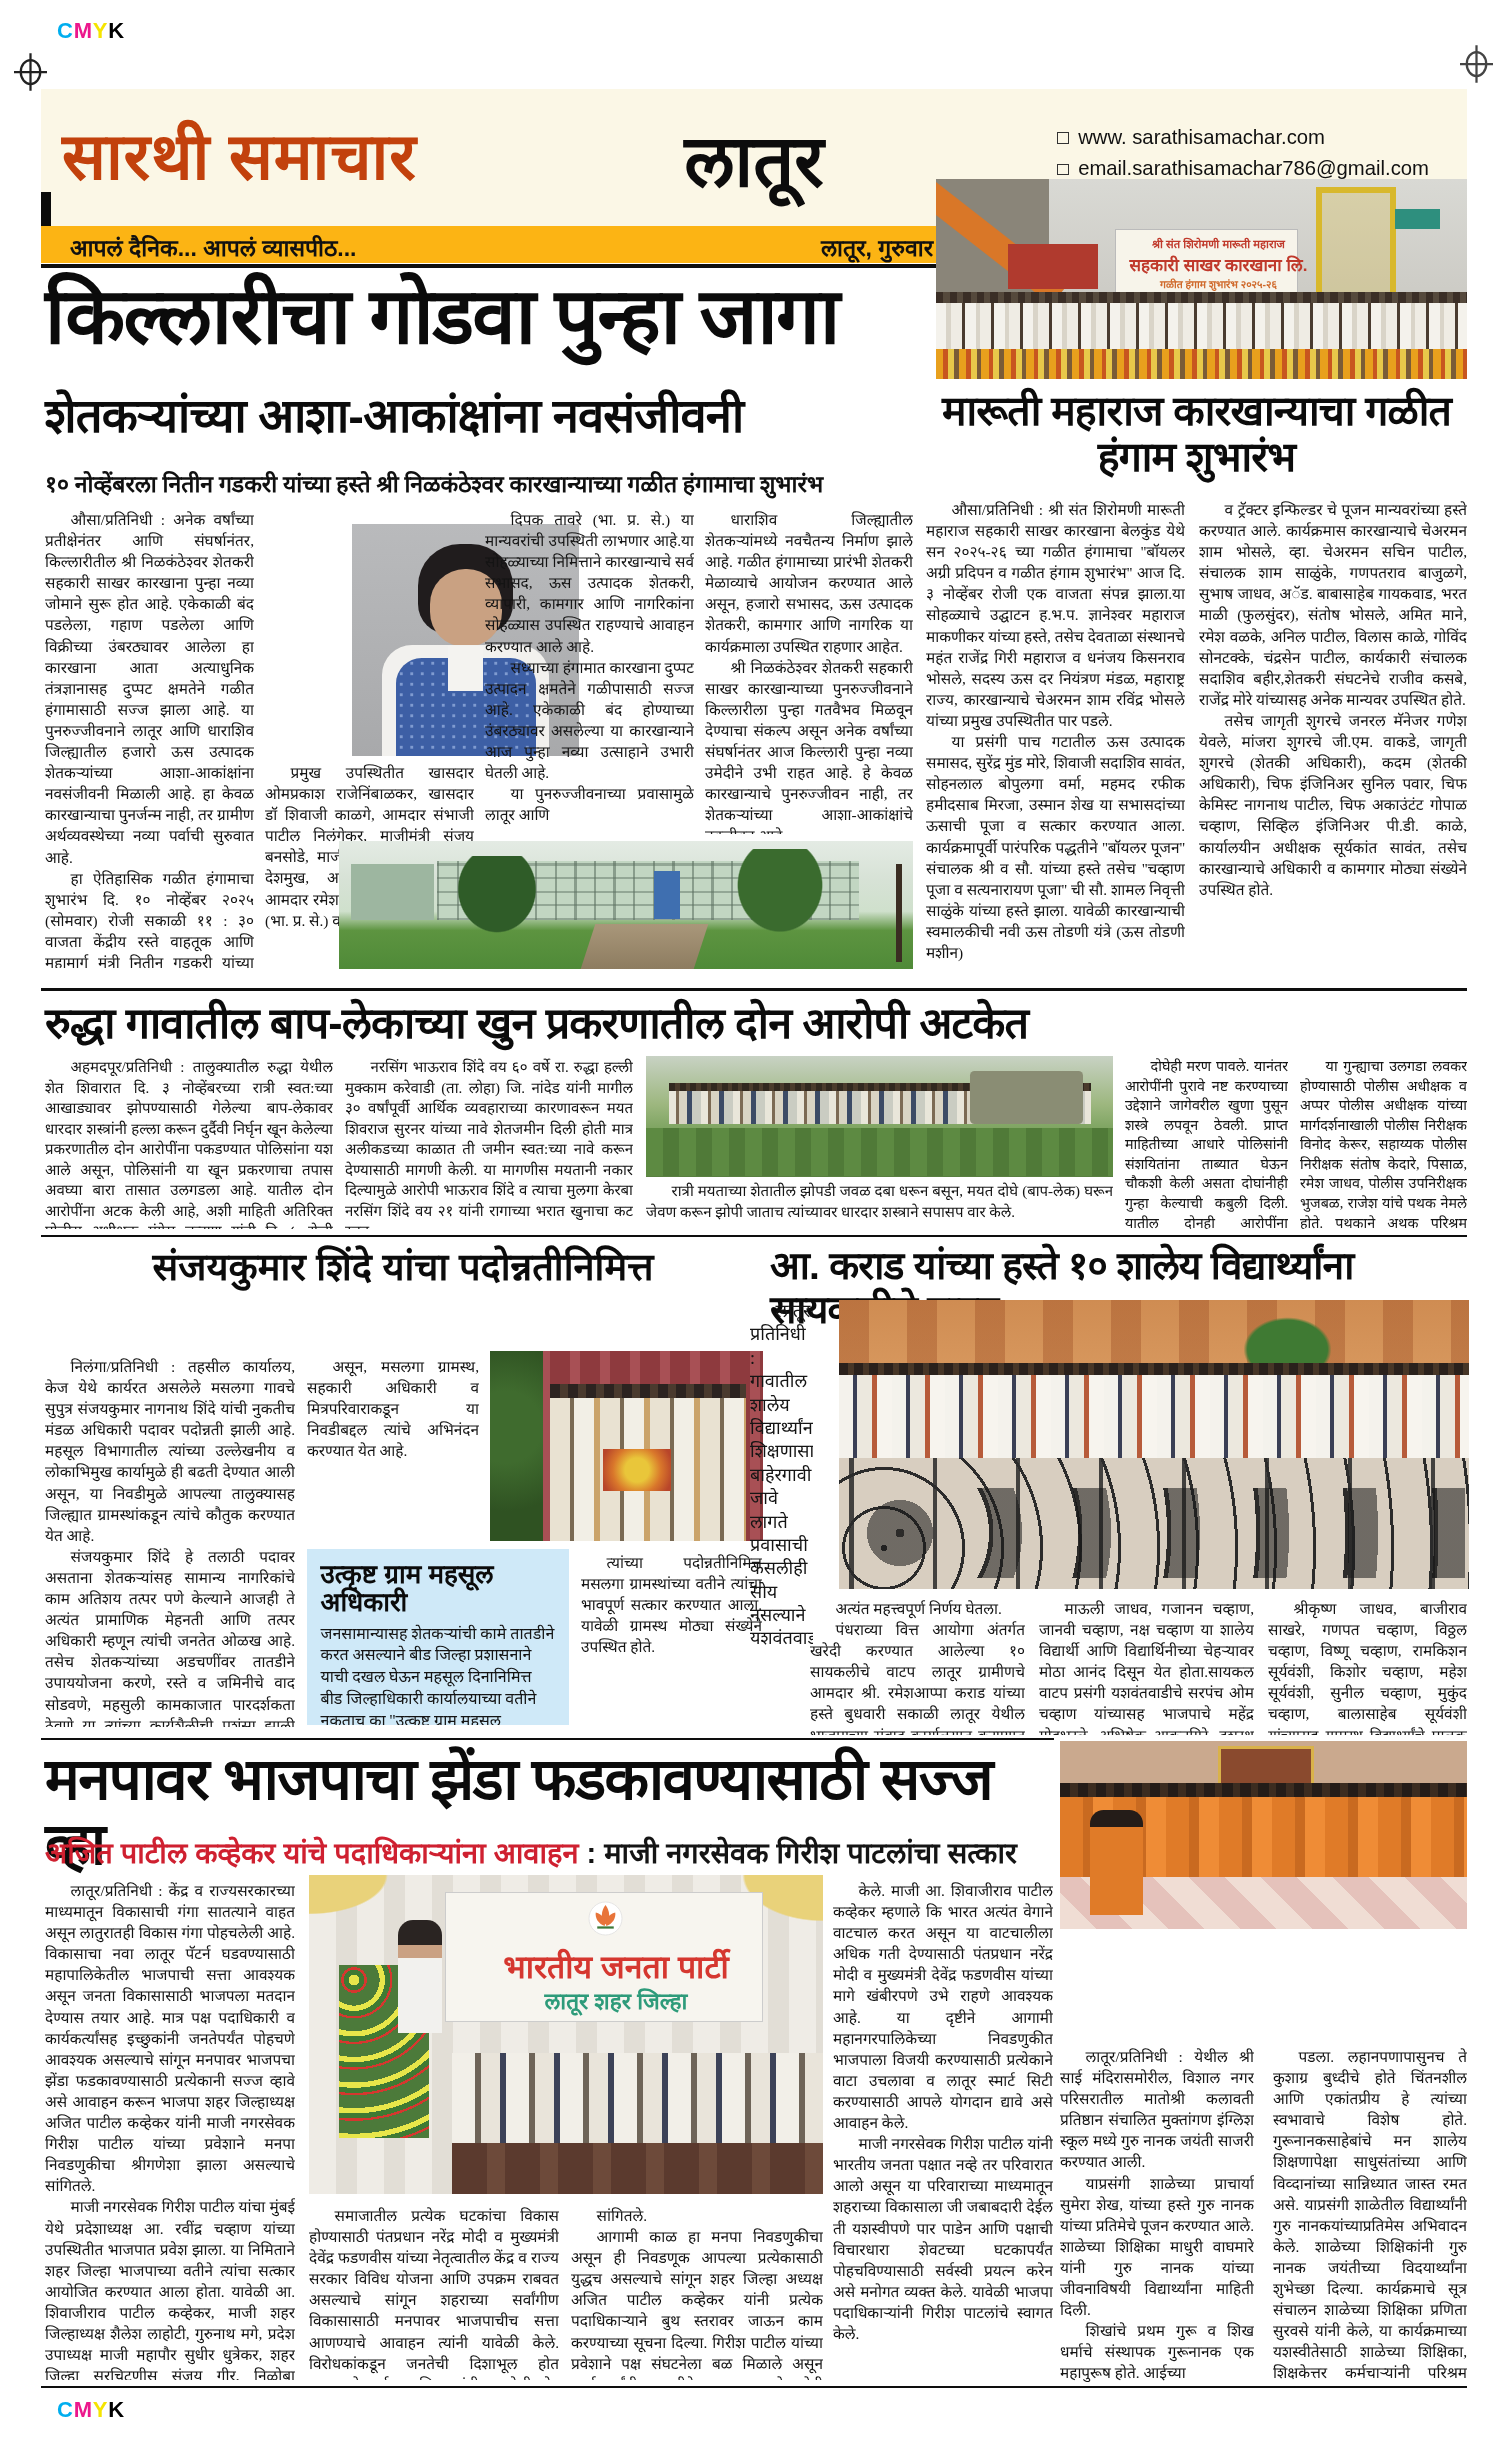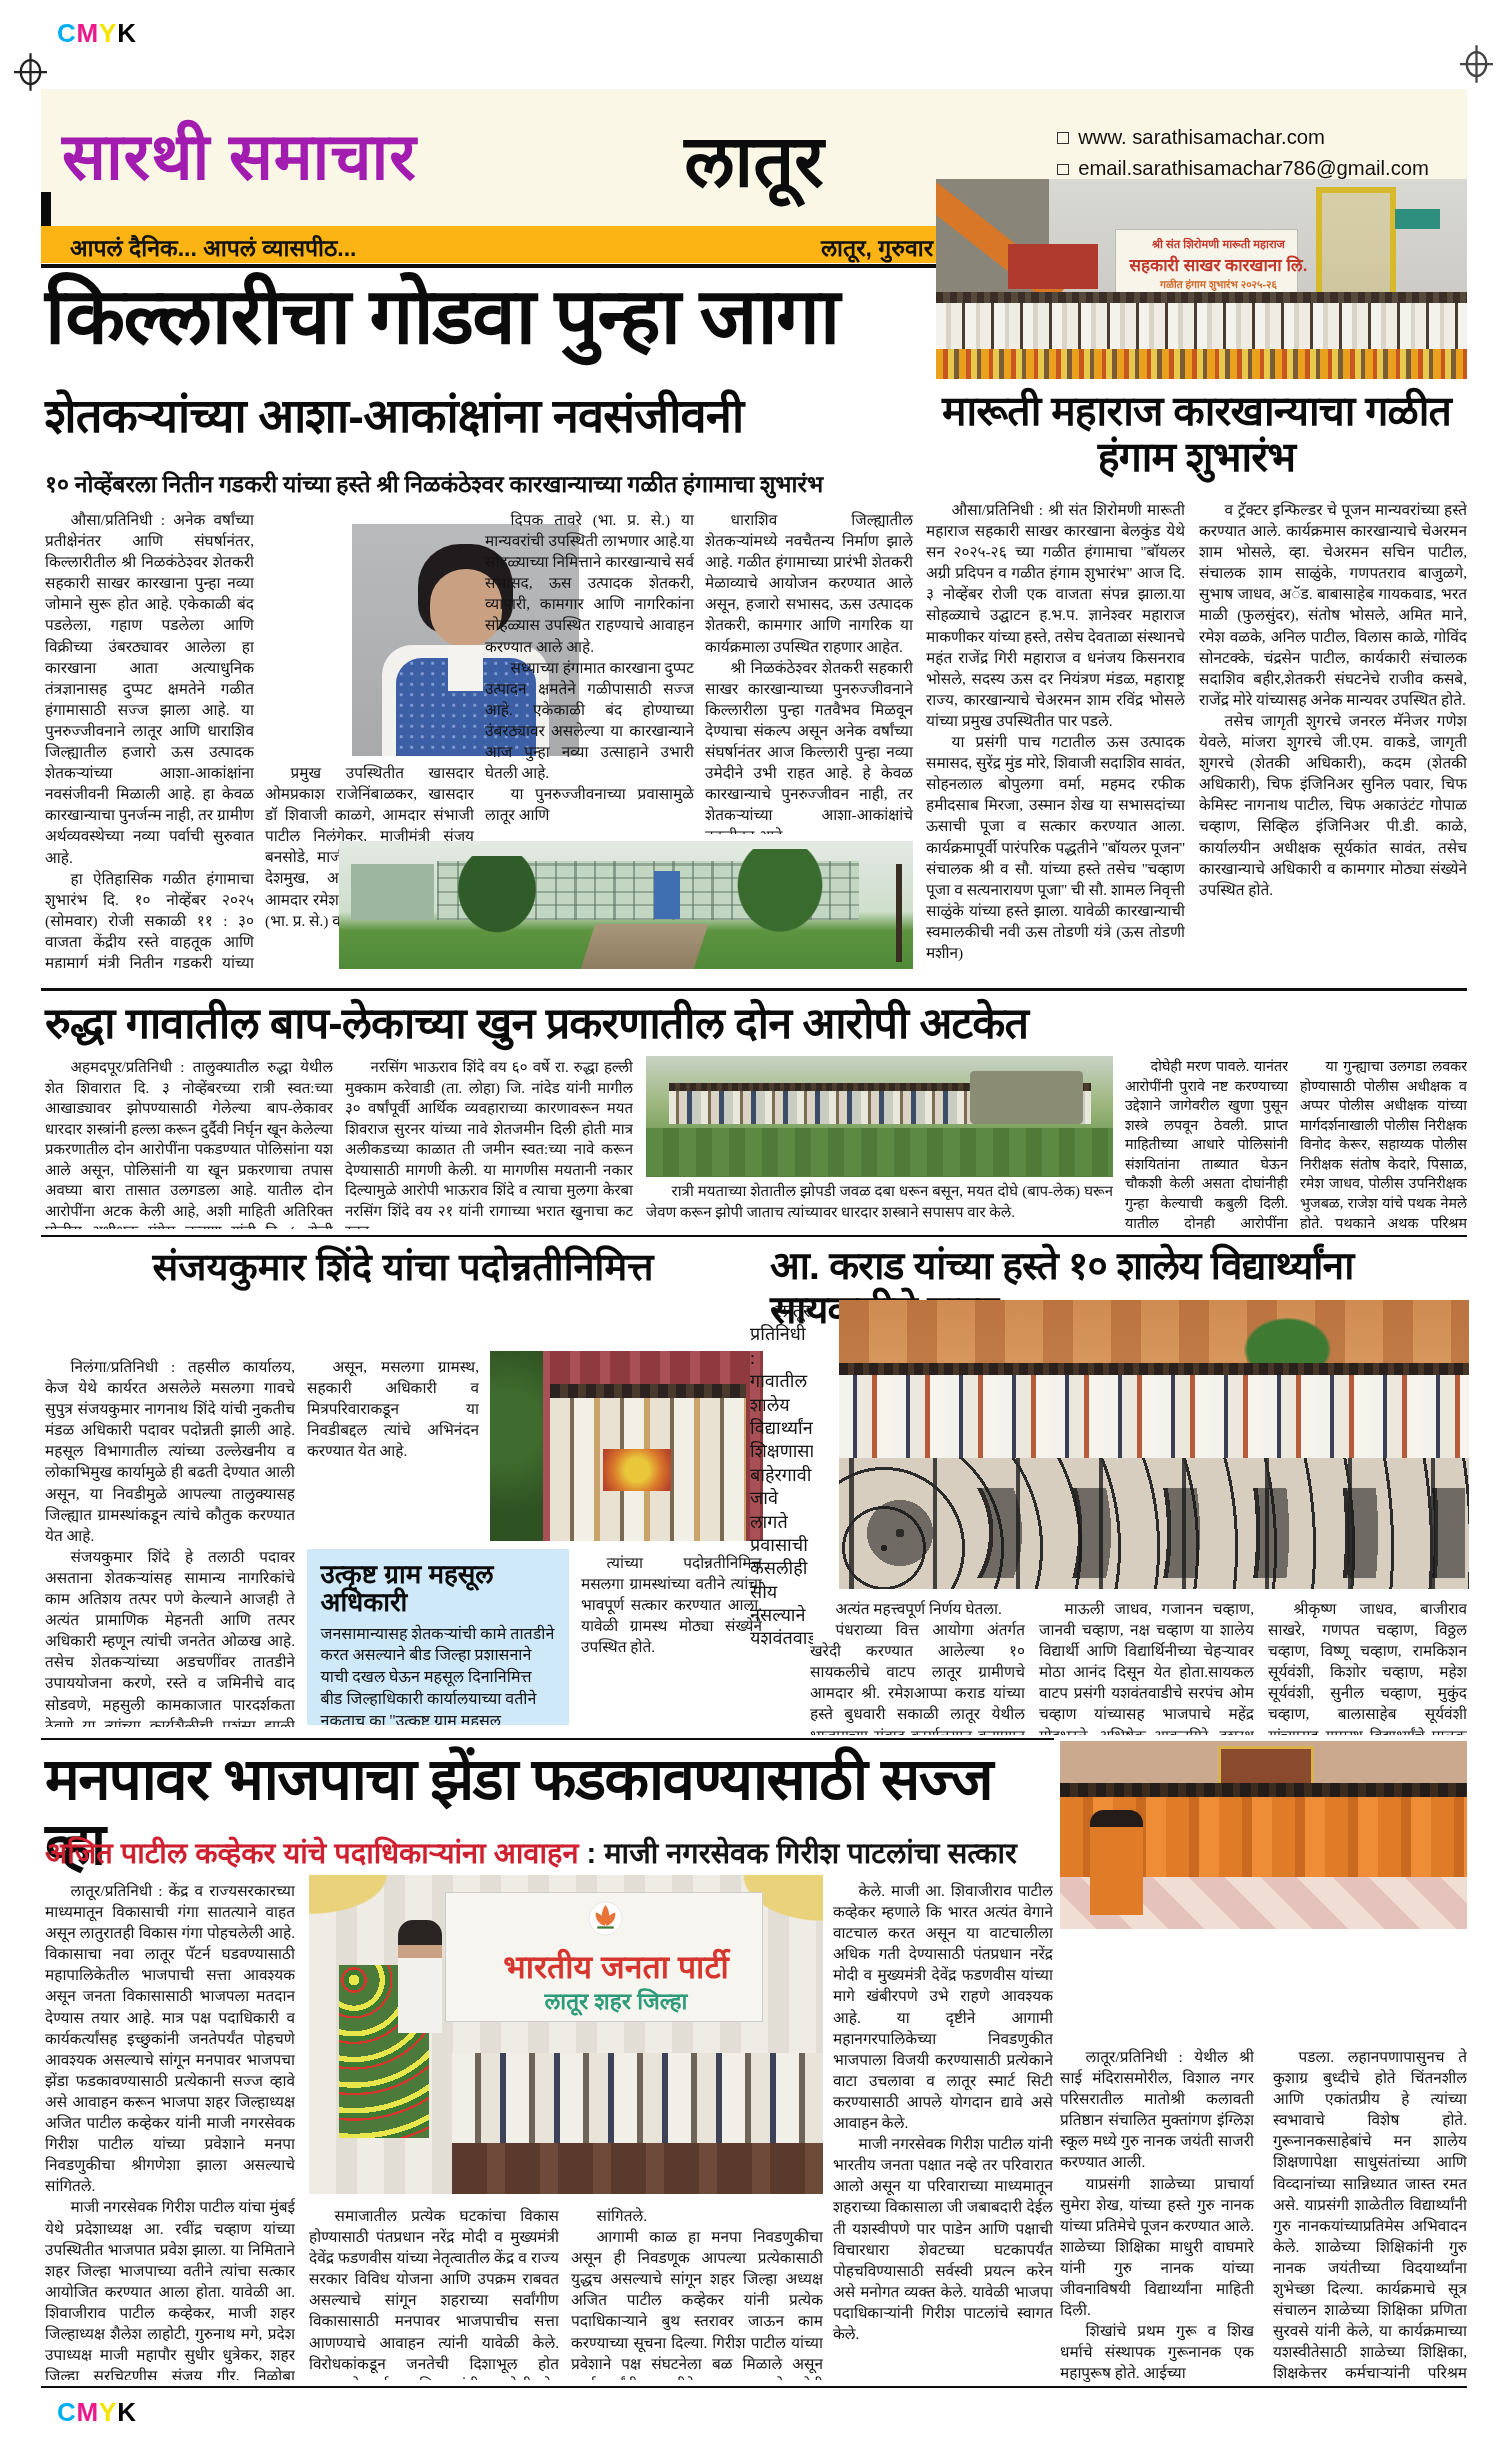--- a/index.html
+++ b/index.html
@@ -1,25 +1,25 @@
 <!DOCTYPE html>
 <html lang="mr" style="font-size:12px"><head>
 <meta charset="utf-8">
 <style>
   html,body{margin:0;padding:0;background:#ffffff;}
   #page{position:relative;width:1506px;height:2450px;background:#fff;overflow:hidden;
         font-family:"Liberation Serif",serif;color:#141414;}
   .abs{position:absolute;}
   
-  .cmyk{font-family:"Liberation Sans",sans-serif;font-weight:700;font-size:26px;letter-spacing:0.8px;}
+  .cmyk{font-family:"Liberation Sans",sans-serif;font-weight:700;font-size:22px;letter-spacing:0.8px;}
   .cmyk .c{color:#00aeef}.cmyk .m{color:#ec188c}.cmyk .y{color:#f5e400}.cmyk .k{color:#000}
   
   .masthead{left:41px;top:89px;width:1426px;height:137px;background:#fbf7e6;}
   .brand{position:absolute;left:21px;top:21px;font-family:"Liberation Sans",sans-serif;
-         font-weight:700;font-size:65px;color:#a21caf;letter-spacing:0.8px;}
+         font-weight:700;font-size:65px;color:#c2410c;letter-spacing:0.8px;}
   .cityname{position:absolute;left:0;right:0;top:19.6px;text-align:center;
             font-family:"Liberation Sans",sans-serif;font-weight:700;font-size:72px;color:#0c0c0c;}
   .contact{position:absolute;right:38px;top:33px;font-family:"Liberation Sans",sans-serif;
            font-size:20.3px;color:#111;line-height:1.55;text-align:left;}
   .contact .sq{display:inline-block;width:9.8px;height:9.8px;border:1.5px solid #333;margin-right:9px;}
   .tagband{left:41px;top:226px;width:1426px;height:37px;background:#fcb414;}
   .tagband .tl{position:absolute;left:29px;top:4.5px;font-family:"Liberation Sans",sans-serif;
                font-weight:700;font-size:23px;color:#111;}
   .tagband .dt{position:absolute;left:780px;top:4.5px;font-family:"Liberation Sans",sans-serif;
                font-weight:700;font-size:23px;color:#111;}

